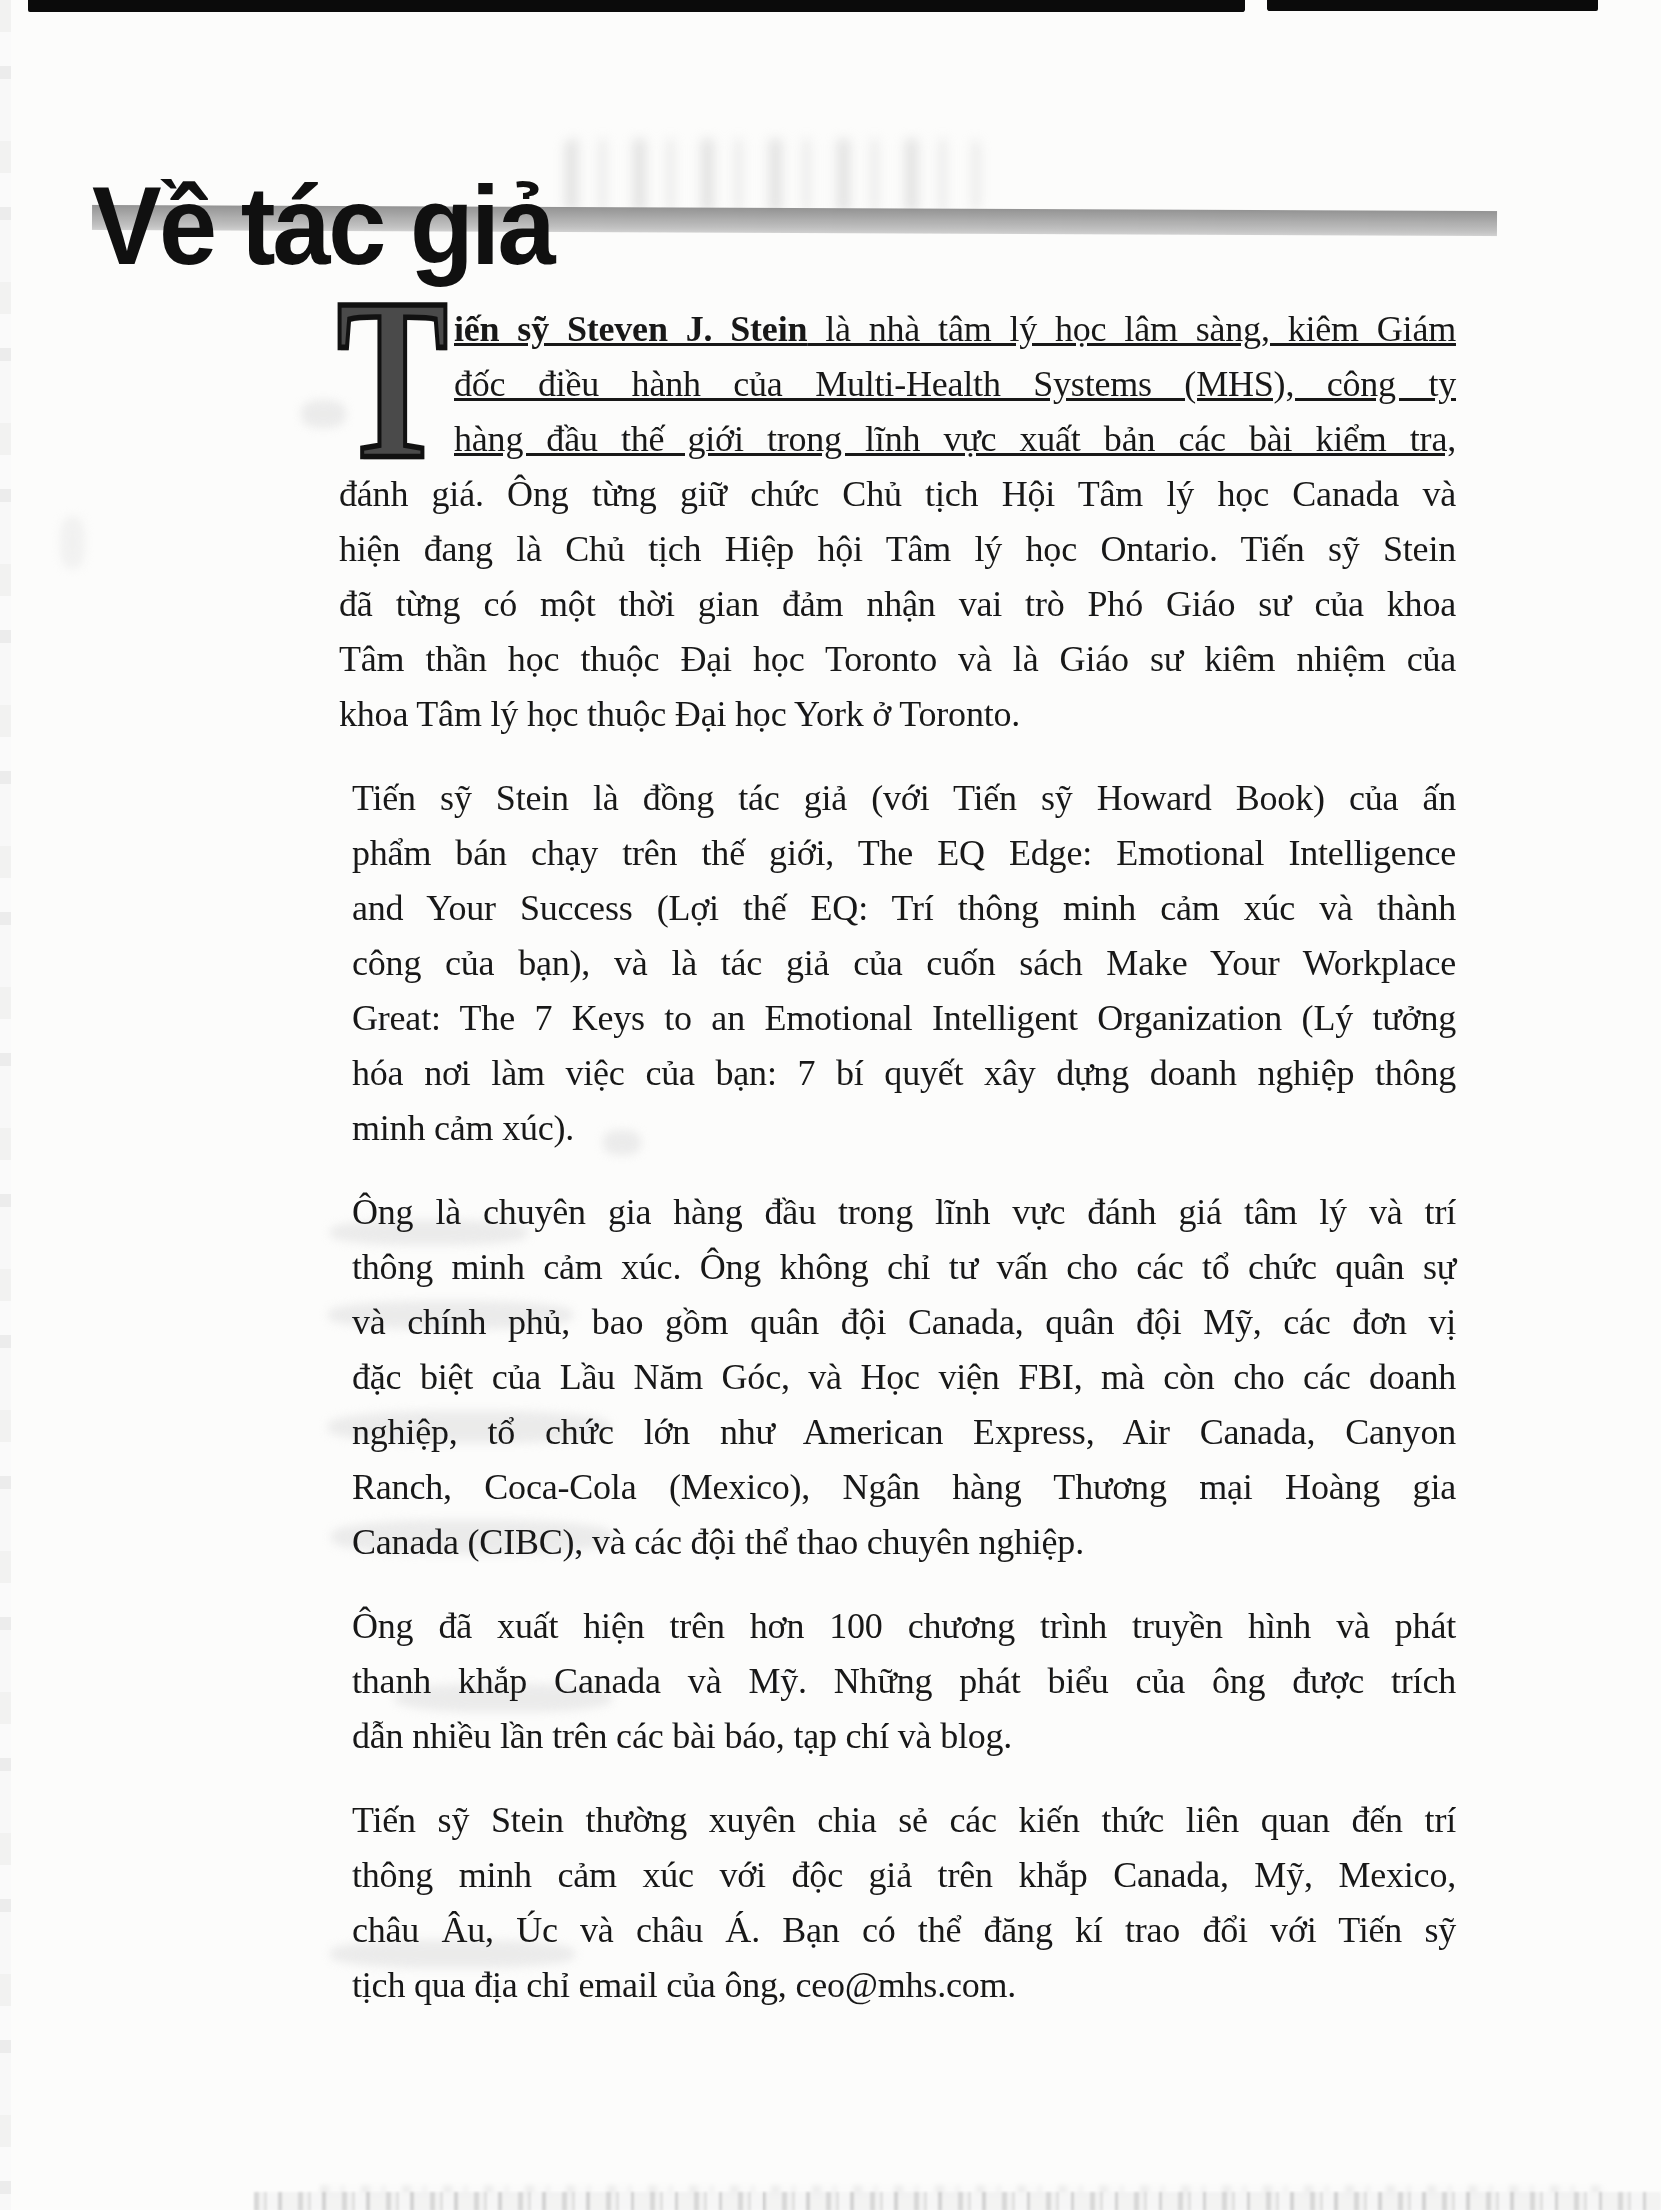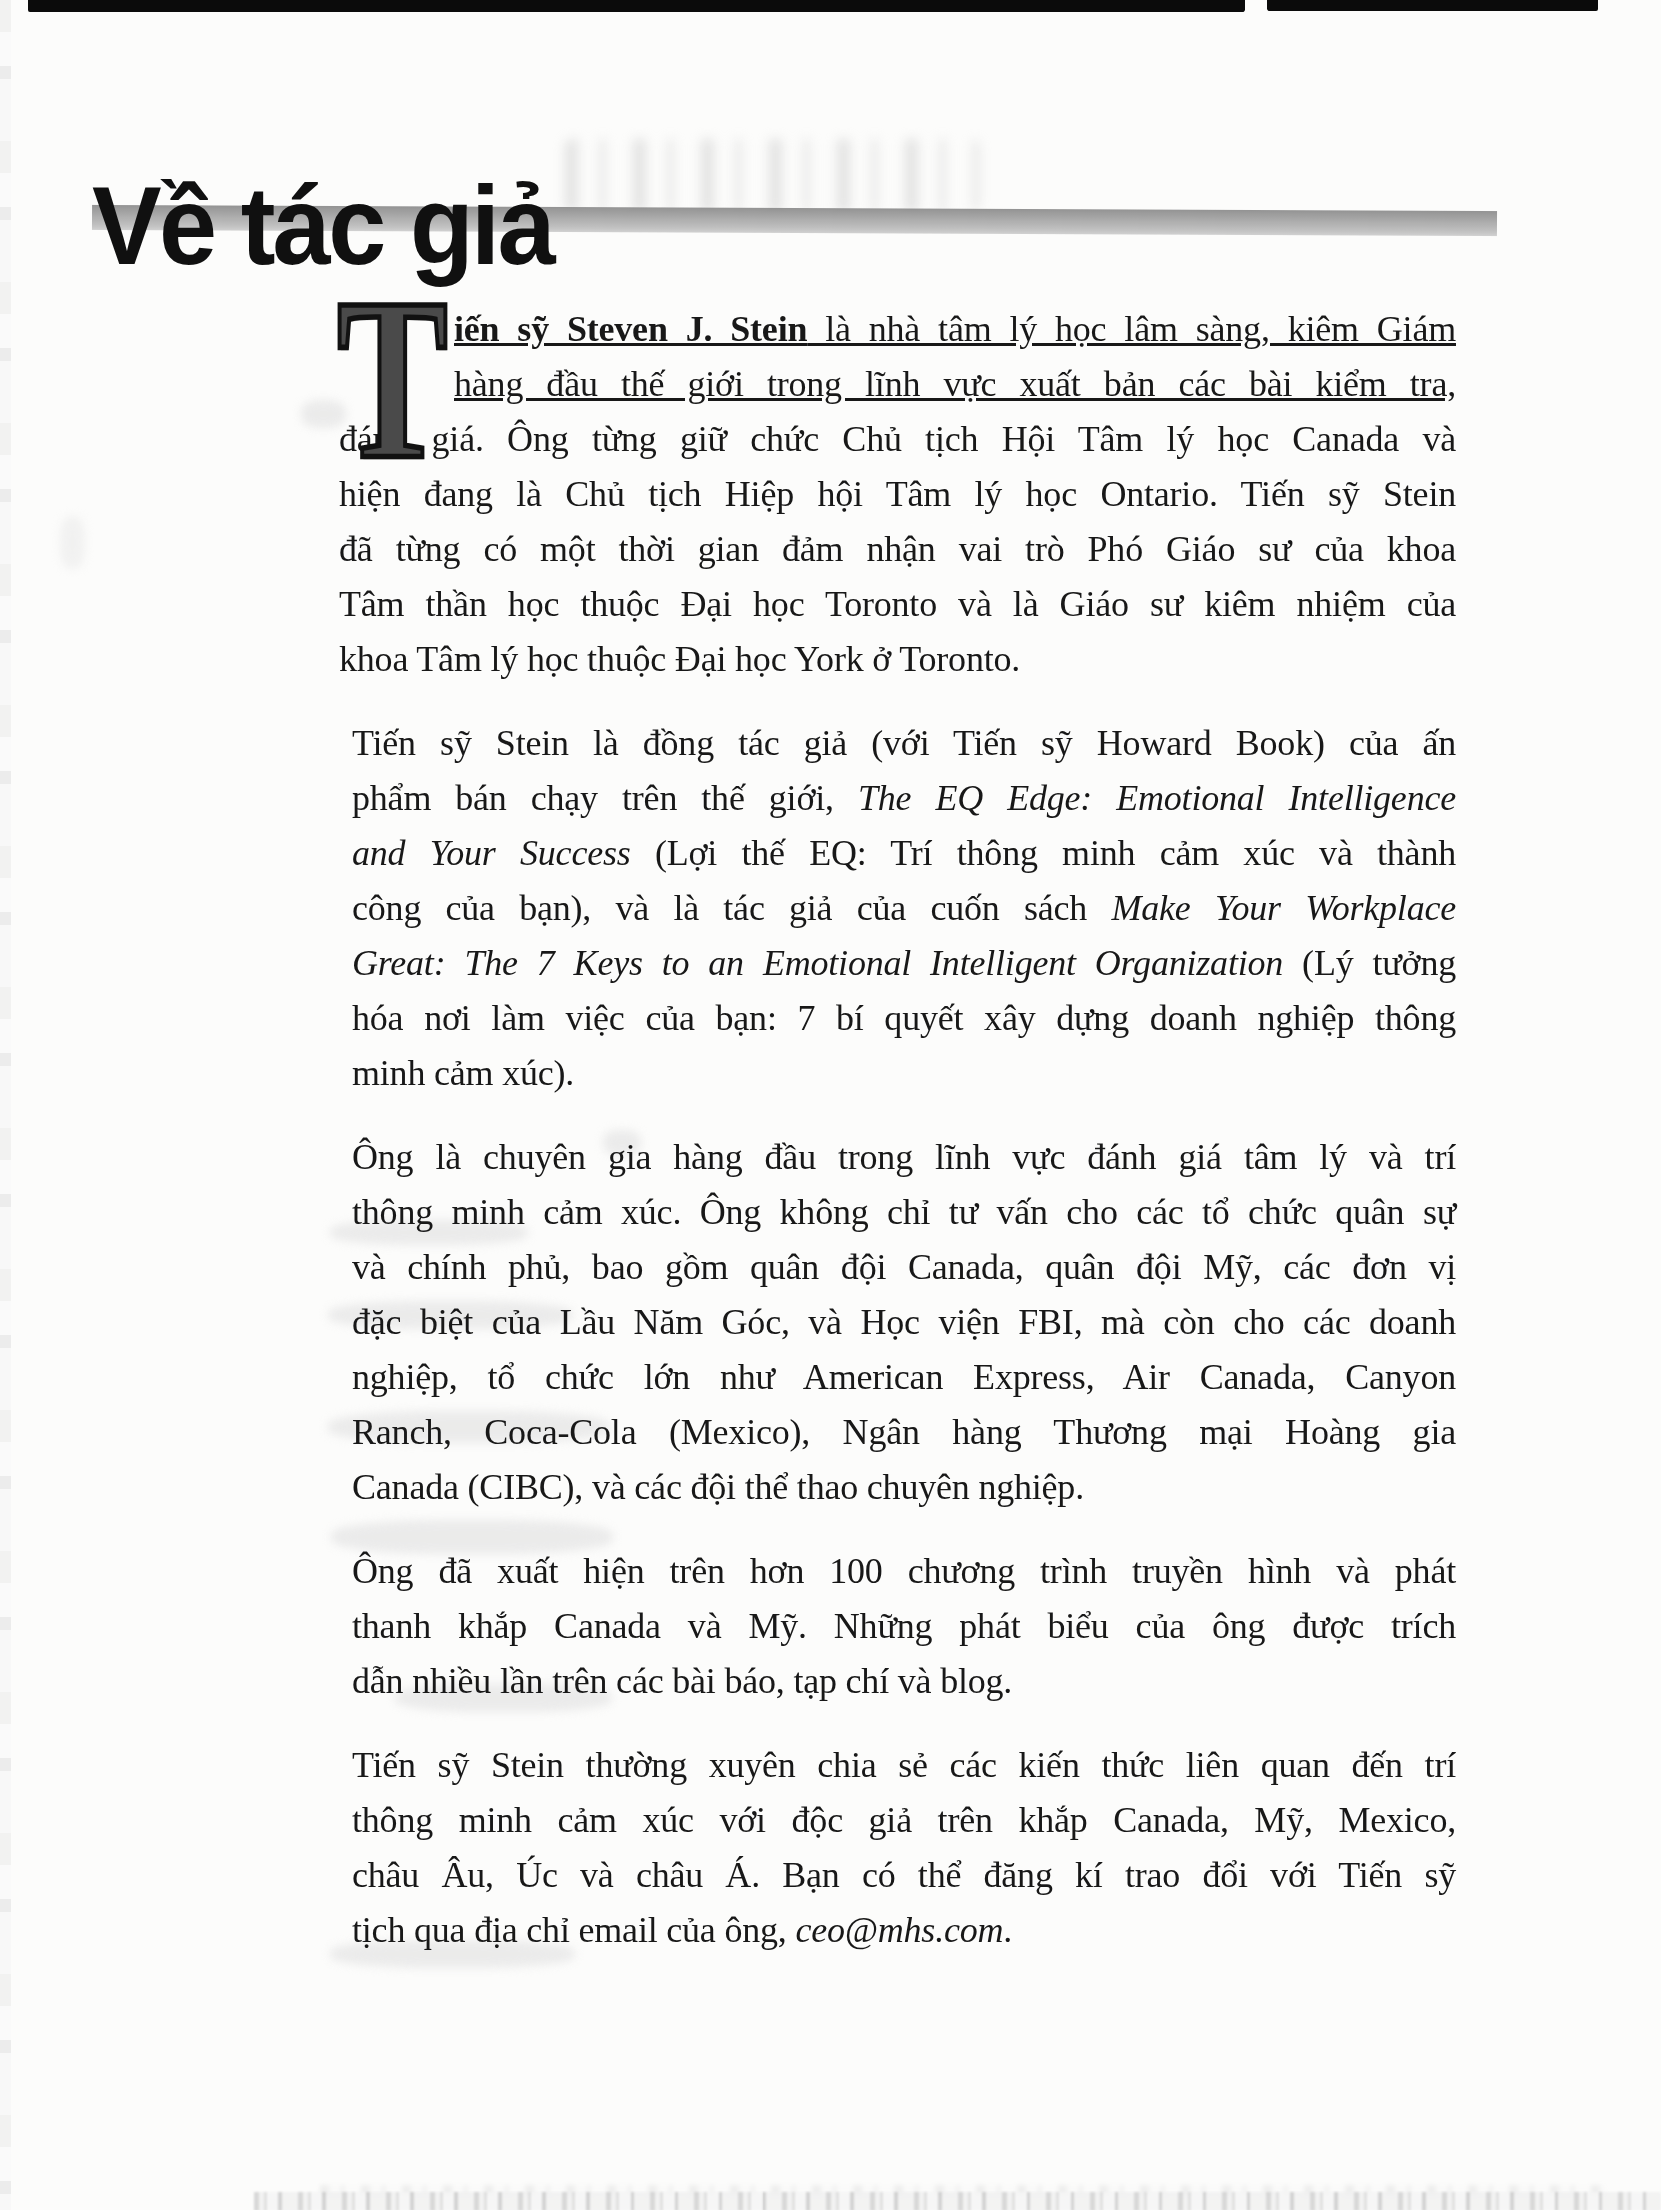--- a/index.html
+++ b/index.html
@@ -57,21 +57,21 @@
   .body-text{position:absolute;left:339px;top:303px;width:1117px;}
   .para{position:relative;}
   .para + .para{margin-top:29px;margin-left:13px;}
   .line{
     height:55px;line-height:53px;font-size:36px;letter-spacing:-0.2px;
     white-space:nowrap;text-align:justify;text-align-last:justify;
   }
   .line.last{text-align:right;text-align-last:left;}
   .line.indent{padding-left:115px;text-decoration:underline;}
   .bold{font-weight:bold;}
-  .italic{font-style:italic;}
+  .italic{}
   .dropcap{
     position:absolute;left:-1.9px;top:0px;
     font-size:231px;line-height:153px;font-weight:bold;
     color:var(--dropcap_fill,#4a4a4a);
     -webkit-text-stroke:5.6px #111;
     transform:scaleX(.72);transform-origin:left top;
     text-shadow:1.9px 2.8px 0 rgba(40,40,40,.25);
   }
 </style>
 </head>
@@ -94,20 +94,21 @@
   <div class="smudge s5"></div>
   <div class="smudge s6"></div>
   <div class="smudge s7"></div>
   <div class="smudge s8"></div>
   <div class="smudge s9"></div>
 
   <div class="body-text">
       <div class="para">
         <span class="dropcap">T</span>
         <div class="line indent"><span class="bold">iến sỹ Steven J. Stein</span><span> là nhà tâm lý học lâm sàng, kiêm Giám</span></div>
+        <div class="line indent"><span>đốc điều hành của Multi-Health Systems (MHS), công ty</span></div>
         <div class="line indent"><span>hàng đầu thế giới trong lĩnh vực xuất bản các bài kiểm tra,</span></div>
         <div class="line"><span>đánh giá. Ông từng giữ chức Chủ tịch Hội Tâm lý học Canada và</span></div>
         <div class="line"><span>hiện đang là Chủ tịch Hiệp hội Tâm lý học Ontario. Tiến sỹ Stein</span></div>
         <div class="line"><span>đã từng có một thời gian đảm nhận vai trò Phó Giáo sư của khoa</span></div>
         <div class="line"><span>Tâm thần học thuộc Đại học Toronto và là Giáo sư kiêm nhiệm của</span></div>
         <div class="line last"><span>khoa Tâm lý học thuộc Đại học York ở Toronto.</span></div>
       </div>
       <div class="para">
         <div class="line"><span>Tiến sỹ Stein là đồng tác giả (với Tiến sỹ Howard Book) của ấn</span></div>
         <div class="line"><span>phẩm bán chạy trên thế giới, </span><span class="italic">The EQ Edge: Emotional Intelligence</span></div>

